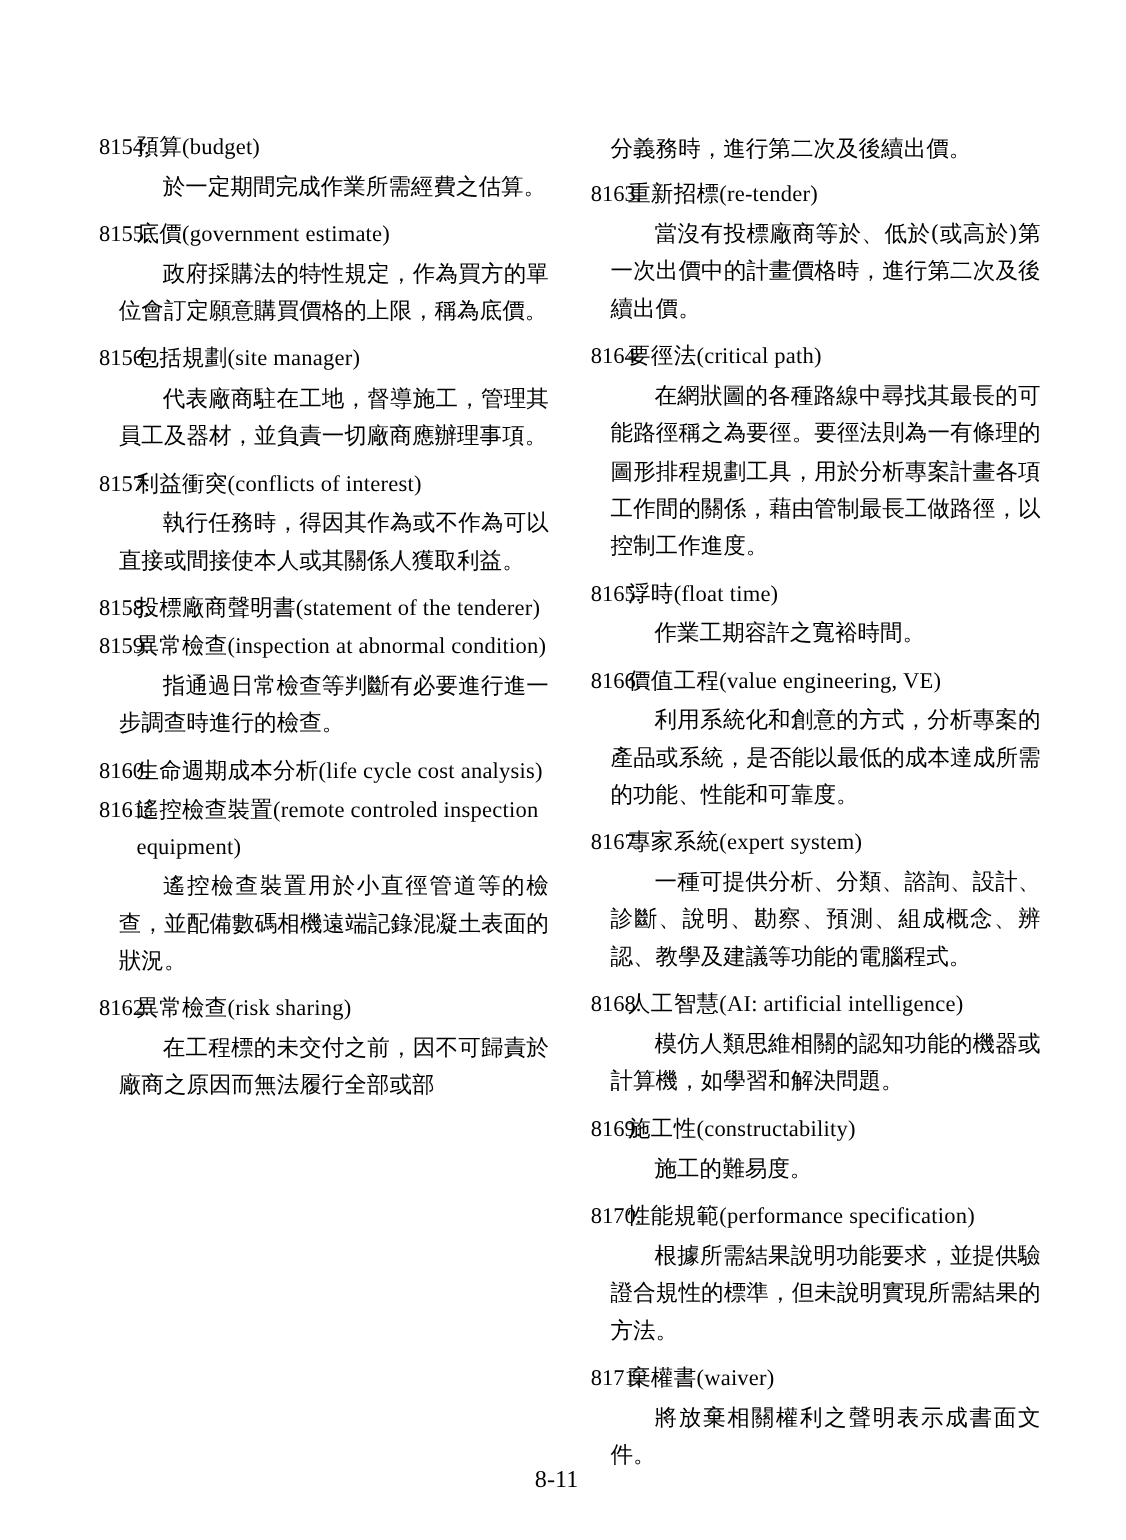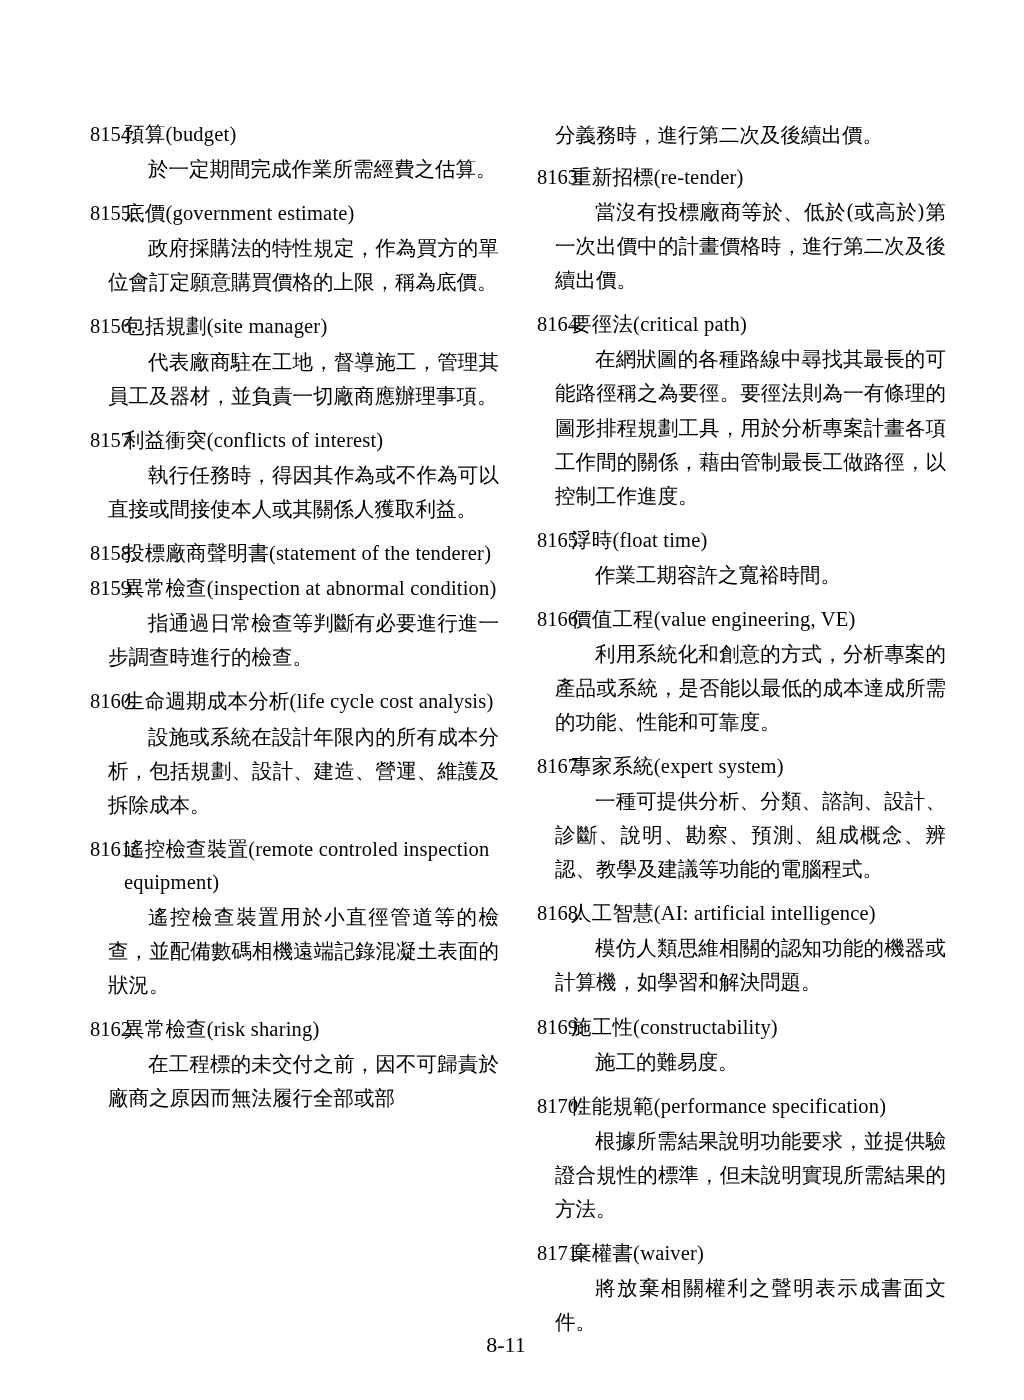--- a/index.html
+++ b/index.html
@@ -114,21 +114,20 @@
         </div>
         <div class="entry">
           <div class="term"><span class="num">8158.</span><span class="zh">投標廠商聲明書</span><span class="en">(statement of the tenderer)</span></div>
         </div>
         <div class="entry">
           <div class="term"><span class="num">8159.</span><span class="zh">異常檢查</span><span class="en">(inspection at abnormal condition)</span></div>
           <div class="def">指通過日常檢查等判斷有必要進行進一步調查時進行的檢查。</div>
         </div>
         <div class="entry">
           <div class="term"><span class="num">8160.</span><span class="zh">生命週期成本分析</span><span class="en">(life cycle cost analysis)</span></div>
-          <div class="def">設施或系統在設計年限內的所有成本分析，包括規劃、設計、建造、營運、維護及拆除成本。</div>
         </div>
         <div class="entry">
           <div class="term"><span class="num">8161.</span><span class="zh">遙控檢查裝置</span><span class="en">(remote controled inspection equipment)</span></div>
           <div class="def">遙控檢查裝置用於小直徑管道等的檢查，並配備數碼相機遠端記錄混凝土表面的狀況。</div>
         </div>
         <div class="entry">
           <div class="term"><span class="num">8162.</span><span class="zh">異常檢查</span><span class="en">(risk sharing)</span></div>
           <div class="def">在工程標的未交付之前，因不可歸責於廠商之原因而無法履行全部或部</div>
         </div>
       </div>

